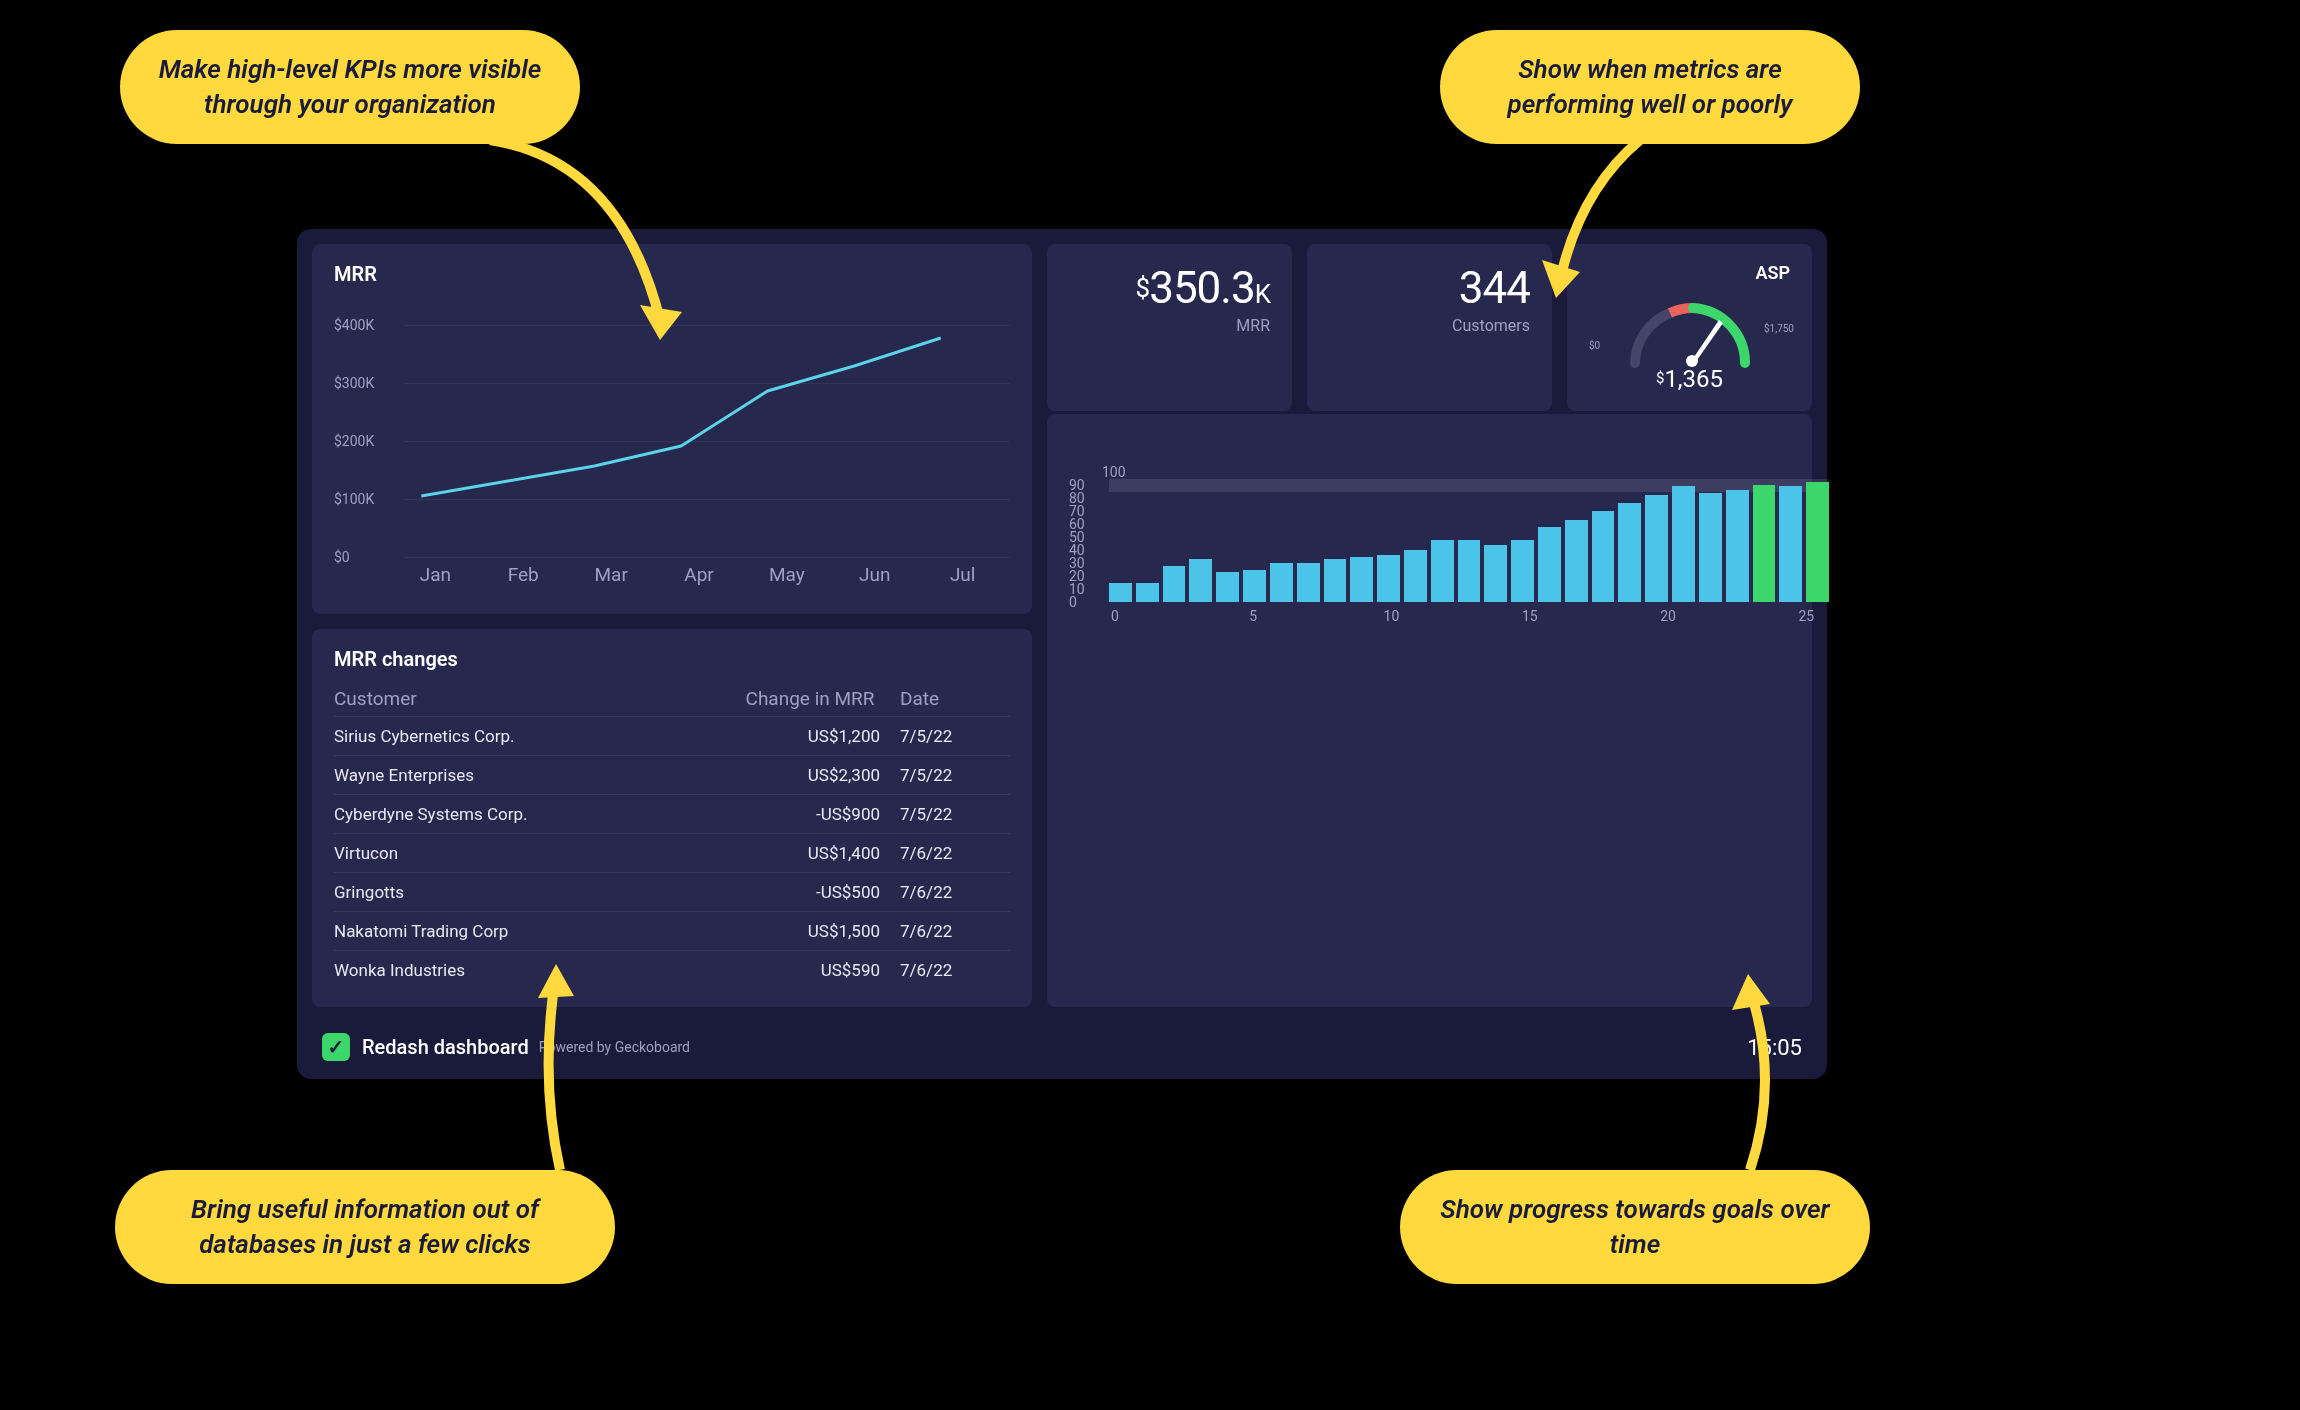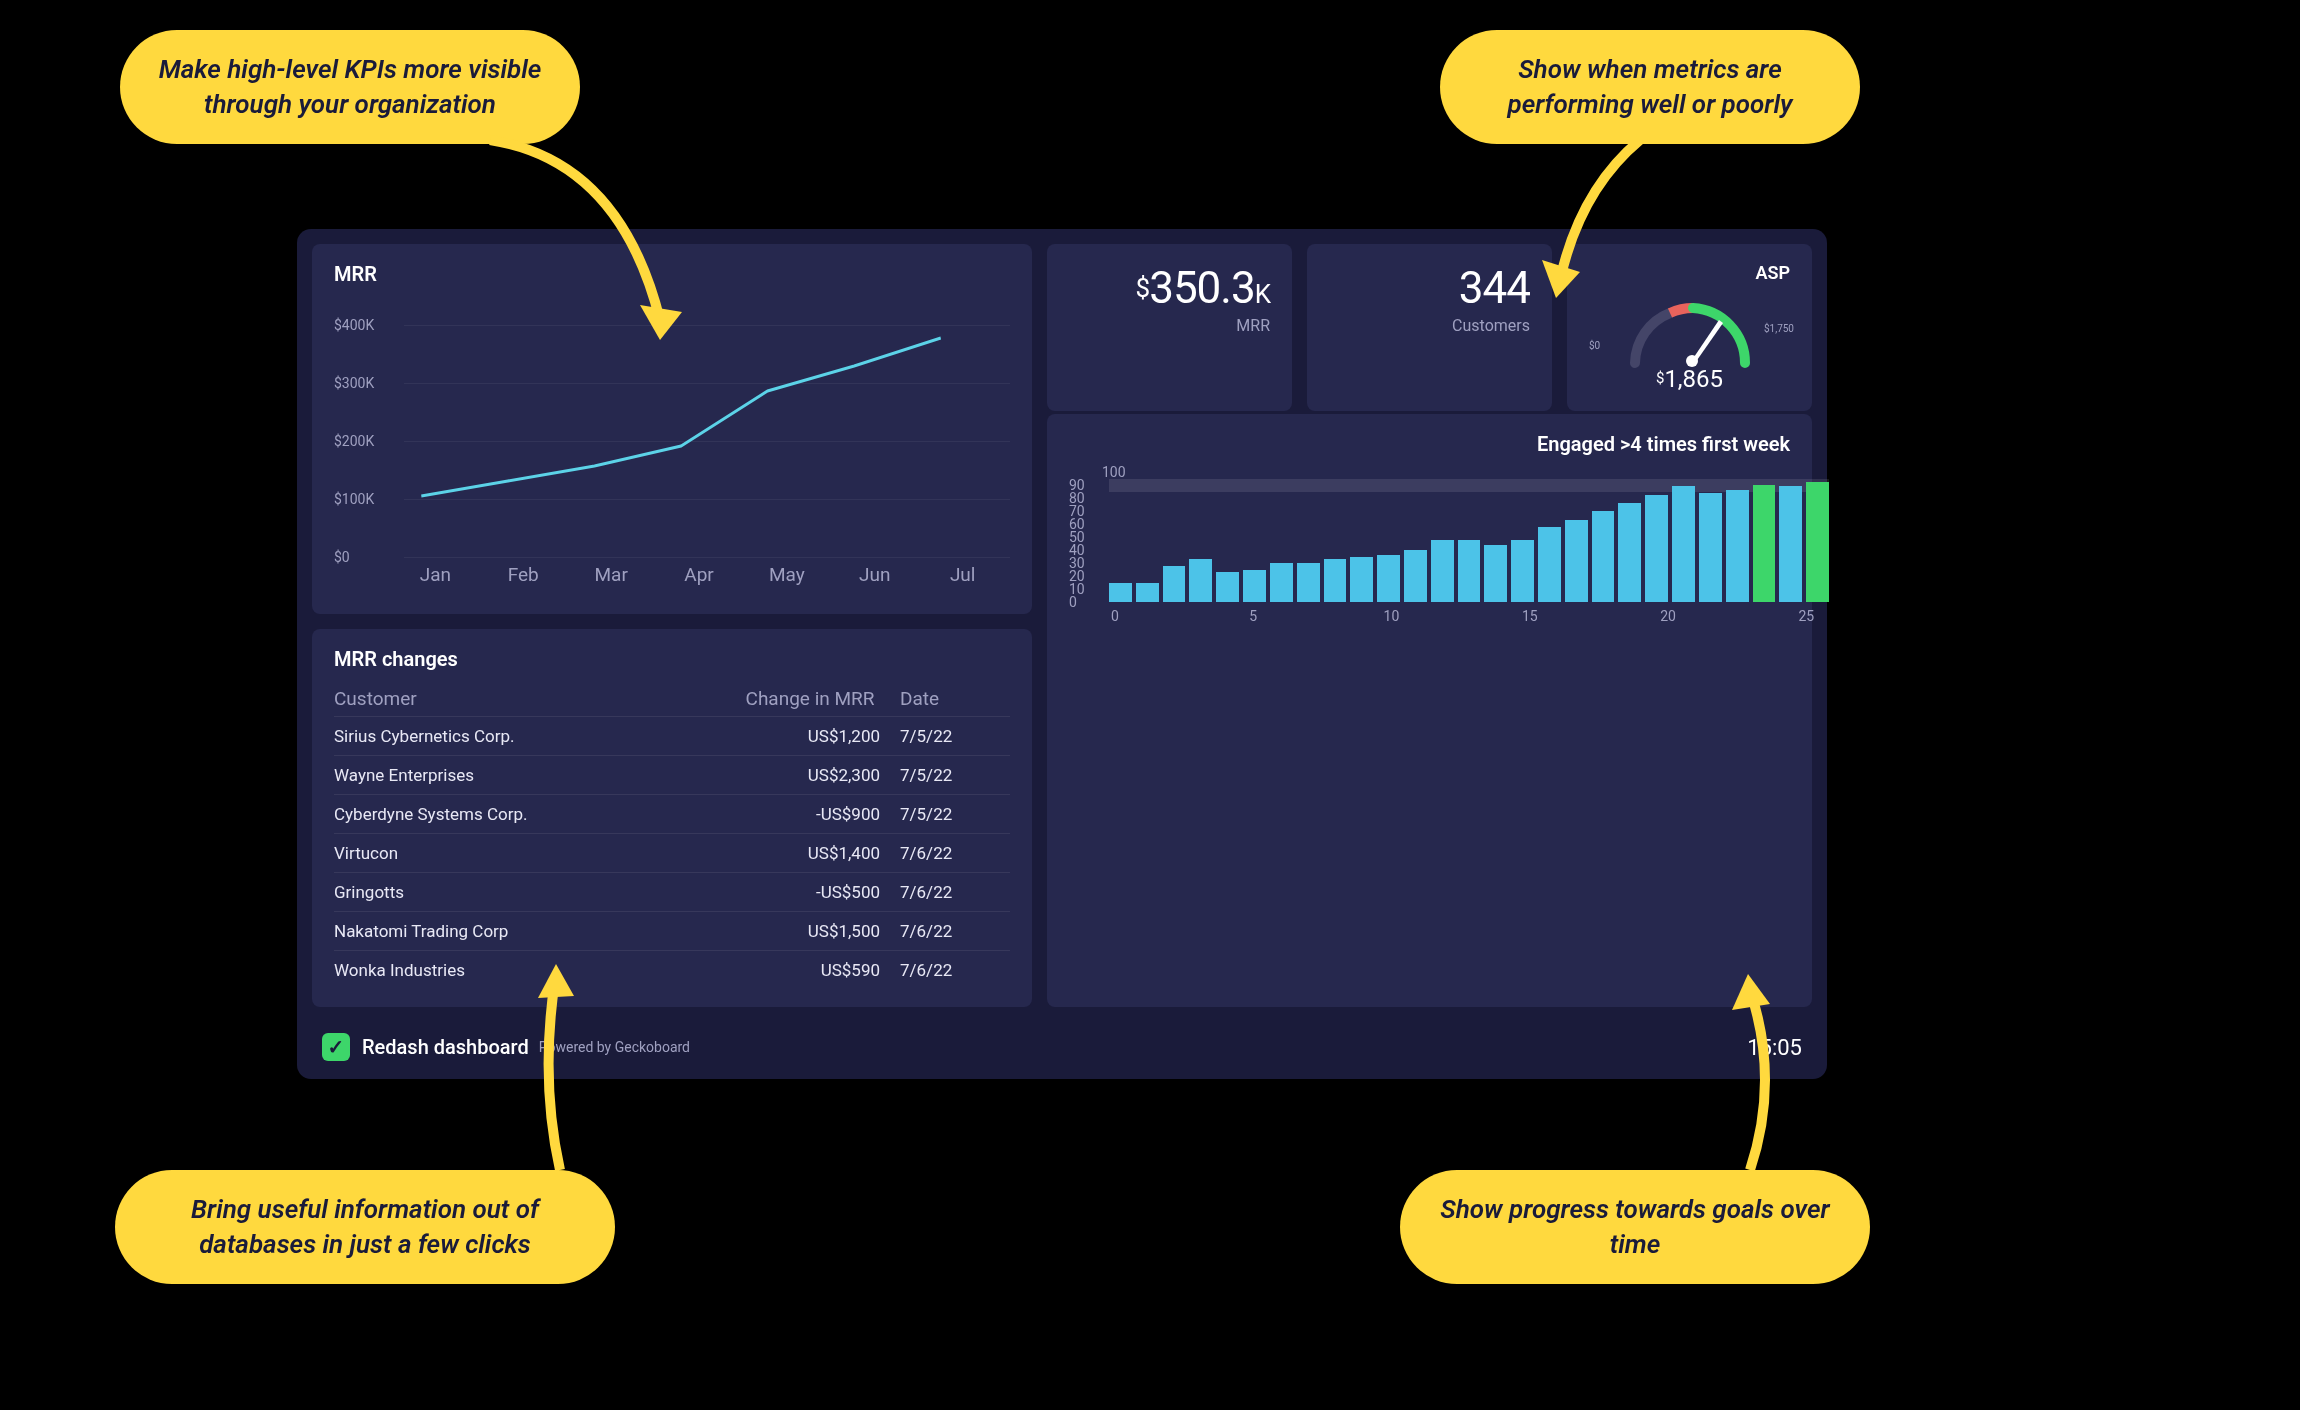--- a/index.html
+++ b/index.html
@@ -143,27 +143,26 @@
             <path d="M 20 70 A 55 55 0 0 1 55 20" fill="none" stroke="#444568" stroke-width="10" stroke-linecap="round"></path>
             <path d="M 55 20 A 55 55 0 0 1 78 15" fill="none" stroke="#e8635c" stroke-width="10"></path>
             <path d="M 78 15 A 55 55 0 0 1 130 70" fill="none" stroke="#3dd66a" stroke-width="10" stroke-linecap="round"></path>
             <polygon points="75,70 80,70 108,30 104,27" fill="#fff"></polygon>
             <circle cx="77" cy="68" r="6" fill="#fff"></circle>
             <text x="20" y="78" fill="#9fa0c0" font-size="9" data-name="gauge-min"></text>
             <text x="115" y="78" fill="#9fa0c0" font-size="9" data-name="gauge-max"></text>
           </svg>
           <div style="position:absolute; bottom:60px; left:22px; font-size:10px; color:#9fa0c0" data-name="gauge-min-label">$0</div>
           <div style="position:absolute; bottom:77px; right:18px; font-size:10px; color:#9fa0c0" data-name="gauge-max-label">$1,750</div>
-          <div class="gauge-val"><span class="sm" data-name="gauge-prefix">$</span><span data-name="gauge-value">1,865</span></div>
+          <div class="gauge-val"><span class="sm" data-name="gauge-prefix">$</span><span data-name="gauge-value">1,365</span></div>
         </div>
       </div>
     </div>
 
     <div class="panel engaged" style="flex:1" data-name="engaged-bar-chart-panel">
-      <div class="panel-title" data-name="panel-title">Engaged &gt;4 times first week</div>
       <div class="bar-area" id="bar-area" data-name="engaged-chart-area" style="height:130px">
 
       <span class="bar-ylab" data-name="y-tick" style="top: 0%; margin-left: 33px;">100</span>
           <span class="bar-ylab" data-name="y-tick" style="top: 10%;">90</span>
           <span class="bar-ylab" data-name="y-tick" style="top: 20%;">80</span>
           <span class="bar-ylab" data-name="y-tick" style="top: 30%;">70</span>
           <span class="bar-ylab" data-name="y-tick" style="top: 40%;">60</span>
           <span class="bar-ylab" data-name="y-tick" style="top: 50%;">50</span>
           <span class="bar-ylab" data-name="y-tick" style="top: 60%;">40</span>
           <span class="bar-ylab" data-name="y-tick" style="top: 70%;">30</span>

